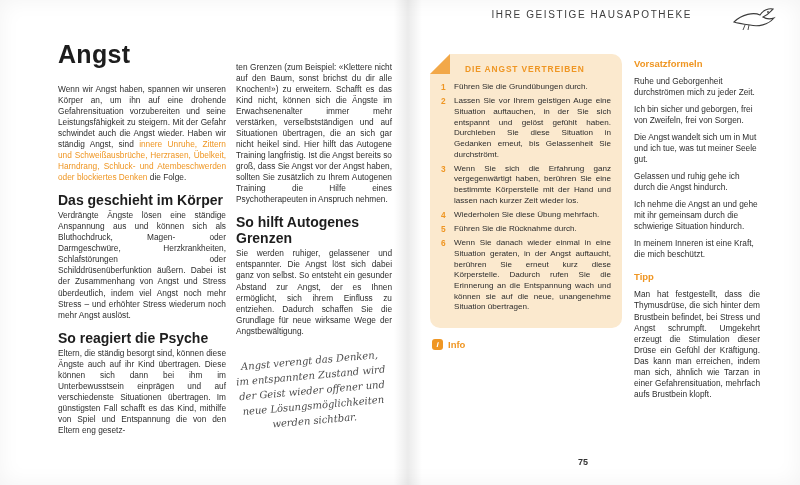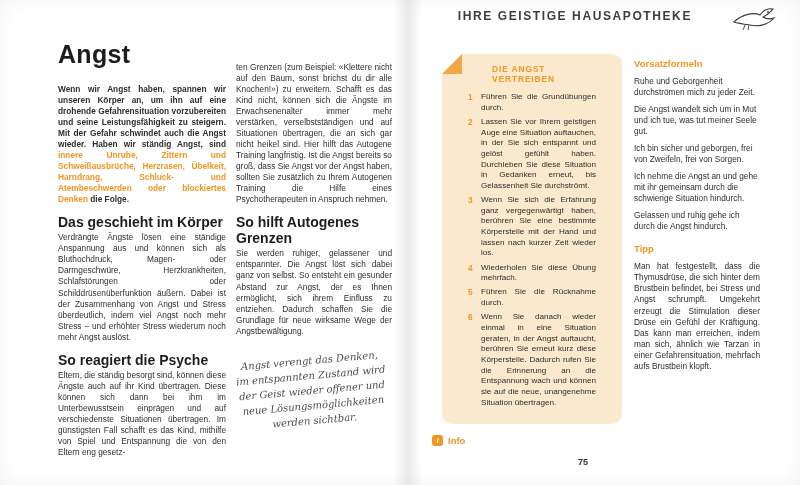--- a/index.html
+++ b/index.html
@@ -7,41 +7,41 @@
   body {
     font-family:"Liberation Sans", sans-serif;
     background:#ffffff; color:#2c2c2c;
     position:relative; overflow:hidden;
   }
   .spread { position:absolute; inset:0; background:#fff; box-shadow: inset 0 0 22px rgba(0,0,0,0.05); }
   .gutter { position:absolute; left:394px; top:0; width:28px; height:100%;
     background:linear-gradient(to right, rgba(0,0,0,0) 0%, rgba(0,0,0,0.08) 50%, rgba(0,0,0,0) 100%); }
 
   .running-head { position:absolute; top:9px; left:400px; width:292px; text-align:right;
-    font-size:12px; font-weight:bold; letter-spacing:1.6px; color:#3d3d3d; }
+    font-size:10px; font-weight:normal; letter-spacing:1.6px; color:#3d3d3d; }
   .bird { position:absolute; top:5px; left:731px; width:46px; height:28px; }
   .bird svg { width:100%; height:100%; }
 
   .body-text { font-size:8.3px; line-height:1.33; text-align:justify; color:#2e2e2e; }
 
   
   .col-l1 { position:absolute; left:58px; top:40px; width:168px; }
   .col-l2 { position:absolute; left:236px; top:62px; width:156px; }
   .page-title { font-size:25px; font-weight:bold; letter-spacing:0.3px; color:#1d1d1d; margin-bottom:15px; }
-  .intro { font-weight:bold; }
+  .intro { font-weight:normal; }
   .accent-text { color:#ef9623; }
   .subhead { font-size:14px; font-weight:bold; margin-top:9px; margin-bottom:2px; color:#1d1d1d; }
   .handwritten { margin-top:16px; width:152px; transform:rotate(-5deg);
     font-family:"DejaVu Serif", serif; font-style:italic; font-size:10px; line-height:1.5;
     color:#4d4d4d; text-align:center; }
 
   
   .col-r1 { position:absolute; left:430px; top:54px; width:192px; }
   .orange-box { position:relative; background:#fbe9ce; border-radius:10px; border-top-left-radius:0;
-    padding:10px 26px 12px;margin-left:12px; }
+    padding:10px 11px 12px; }
   .fold-white { position:absolute; top:0; left:0; width:20px; height:20px; background:#fff;
     clip-path:polygon(0 0, 100% 0, 0 100%); }
   .fold-orange { position:absolute; top:0; left:0; width:20px; height:20px; background:#f2a849;
     clip-path:polygon(100% 0, 100% 100%, 0 100%); }
   .box-title { color:#ef9623; font-size:8.4px; font-weight:bold; letter-spacing:0.9px; margin:0 0 8px 24px; }
   .steps { list-style:none; }
   .step { display:flex; gap:4px; margin-bottom:3.5px; }
   .step-num { color:#ef9623; font-weight:bold; font-size:8.3px; width:9px; flex:none; }
   .step-text { font-size:8.1px; line-height:1.32; text-align:justify; }
 
@@ -137,23 +137,24 @@
         <div class="info-head">
           <span class="info-icon">i</span>
           <span class="info-label">Info</span>
         </div>
       </div>
     </div>
 
     <div class="col-r2">
       <h2 class="accent-head">Vorsatzformeln</h2>
       <p class="body-text affirmation">Ruhe und Geborgenheit durchströmen mich zu jeder Zeit.</p>
+      <p class="body-text affirmation">Ich bin sicher und geborgen, frei von Zweifeln, frei von Sorgen.</p>
       <p class="body-text affirmation">Die Angst wandelt sich um in Mut und ich tue, was tut meiner Seele gut.</p>
-      <p class="body-text affirmation">Ich bin sicher und geborgen, frei von Zweifeln, frei von Sorgen.</p>
+      <p class="body-text affirmation">Gelassen und ruhig gehe ich durch die Angst hindurch.</p>
       <p class="body-text affirmation">Ich nehme die Angst an und gehe mit ihr gemeinsam durch die schwierige Situation hindurch.</p>
-      <p class="body-text affirmation">Gelassen und ruhig gehe ich durch die Angst hindurch.</p>
+      <p class="body-text affirmation">In meinem Inneren ist eine Kraft, die mich beschützt.</p>
       <h2 class="accent-head tipp-head">Tipp</h2>
       <p class="body-text">Man hat festgestellt, dass die Thymusdrüse, die sich hinter dem Brustbein befindet, bei Stress und Angst schrumpft. Umgekehrt erzeugt die Stimulation dieser Drüse ein Gefühl der Kräftigung. Das kann man erreichen, indem man sich, ähnlich wie Tarzan in einer Gefahrensituation, mehrfach aufs Brustbein klopft.</p>
     </div>
 
     <div class="folio folio-right">75</div>
   </section>
 </div>
 
 </body></html>

